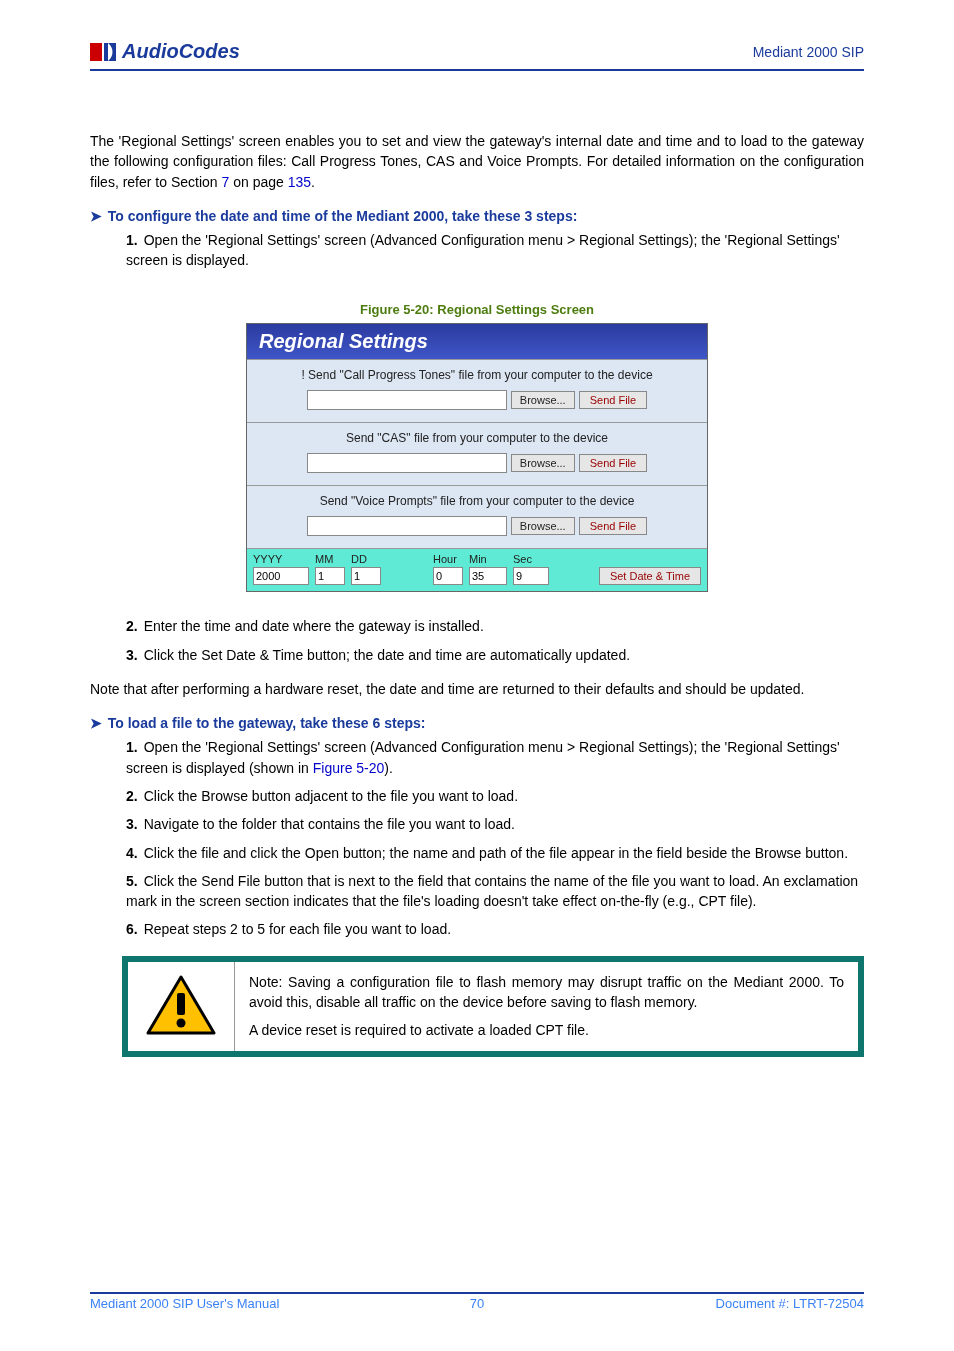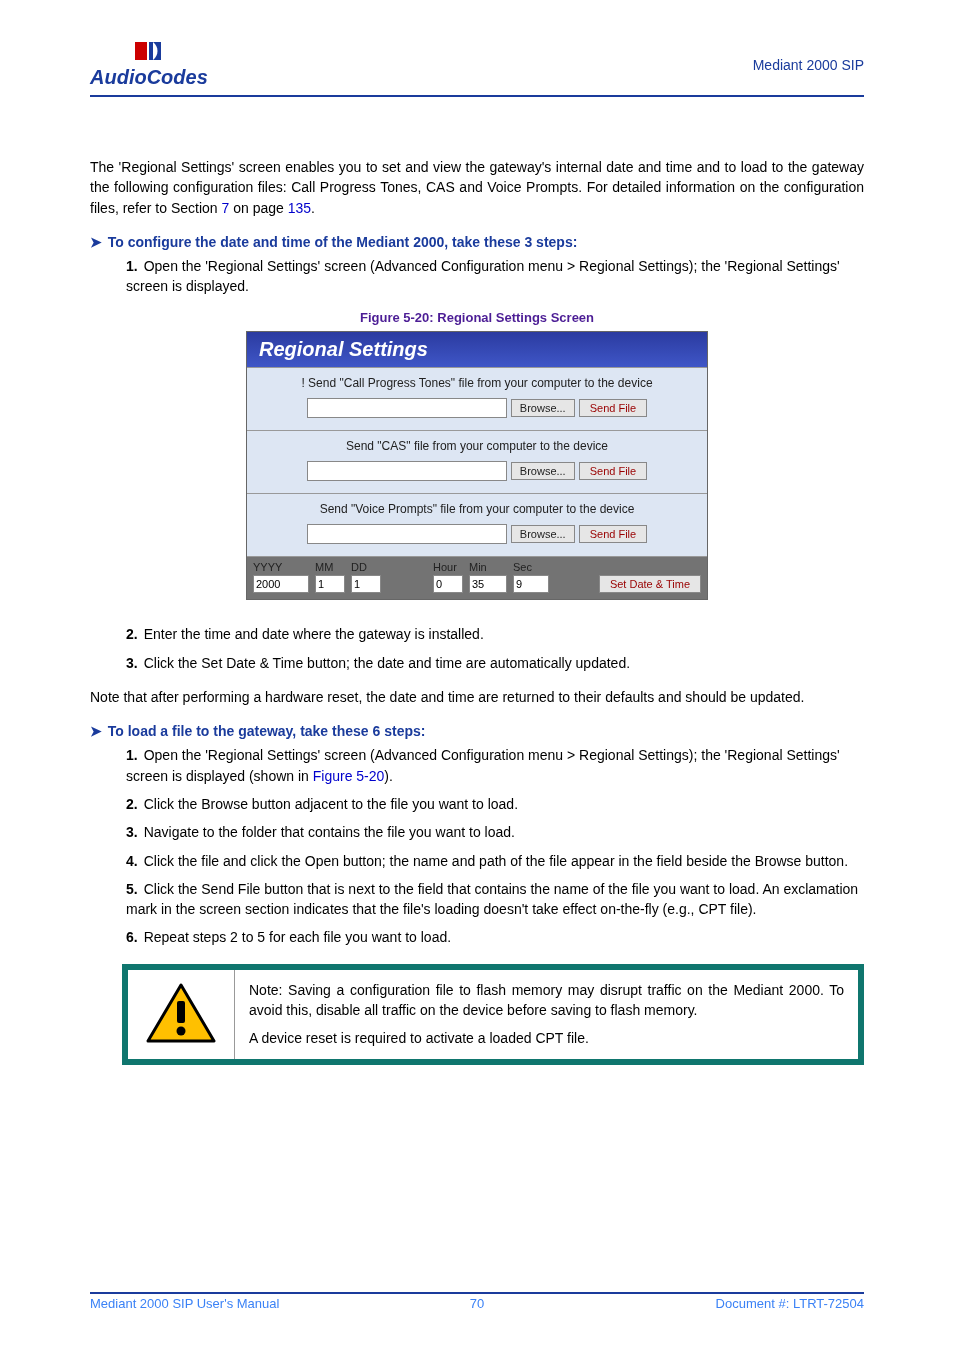--- a/index.html
+++ b/index.html
@@ -21,21 +21,20 @@
   .header-row {
     display: flex;
     justify-content: space-between;
     align-items: center;
     margin-bottom: 6px;
   }
   .logo-area {
     display: flex;
     align-items: center;
     gap: 4px;
-    flex-direction: column;
   }
   .logo-text {
     color: #1a3b9c;
     font-weight: bold;
     font-size: 20px;
     font-style: italic;
     font-family: Arial, sans-serif;
   }
   .product-name {
     color: #1a3b9c;
@@ -68,24 +67,24 @@
     padding: 0;
     list-style: none;
   }
   .proc-list li {
     margin-bottom: 8px;
     line-height: 1.45;
   }
   .step-num { font-weight: bold; margin-right: 6px; }
   .bold-inline { font-weight: normal; }
   .figure-caption {
-    color: #4c1d95;
+    color: #4d7c0f;
     font-weight: bold;
     text-align: center;
-    margin: 14px 0 6px 0;
+    margin: 32px 0 6px 0;
     font-size: 13px;
   }
   
   .screenshot {
     width: 460px;
     margin: 0 auto 24px auto;
     border: 1px solid #666;
   }
   .ss-titlebar {
     background: linear-gradient(to bottom, #2b3ba0, #3f56c7);
@@ -127,21 +126,21 @@
     border: 1px solid #888;
     color: #222;
     display: inline-block;
     cursor: pointer;
   }
   .ss-btn-send {
     color: #990000;
     padding: 2px 10px;
   }
   .ss-dt {
-    background: #737373;
+    background: #5eead4;
     border-top: 1px solid #999;
     padding: 4px 6px 6px 6px;
     font-size: 11px;
     font-family: Arial, sans-serif;
   }
   .ss-dt-row {
     display: flex;
     align-items: flex-end;
     gap: 6px;
   }

